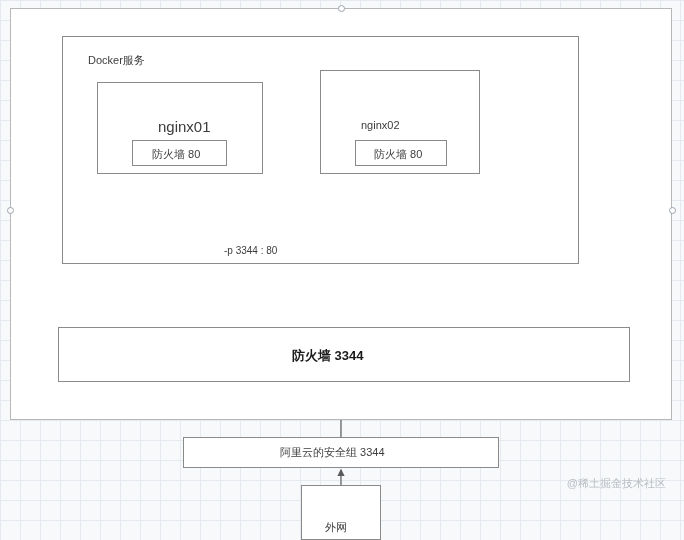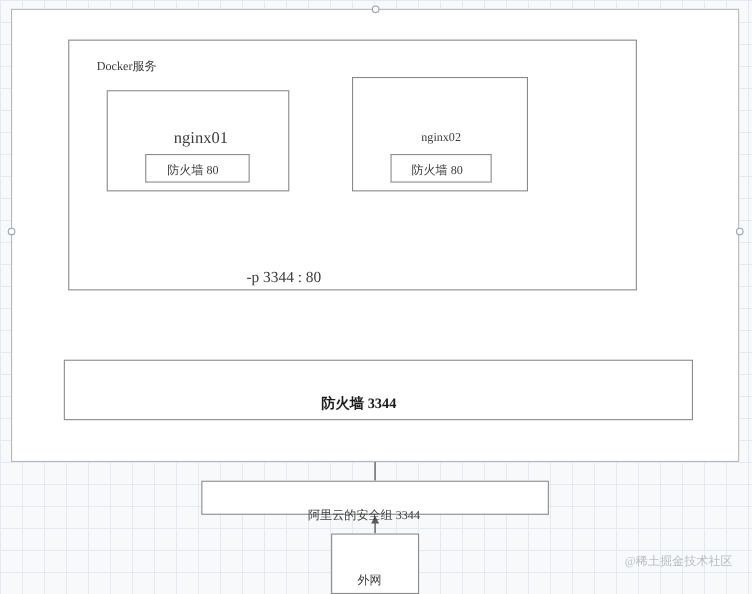--- a/index.html
+++ b/index.html
@@ -16,21 +16,20 @@
   }
   #canvas {
     position: absolute;
     inset: 0;
     width: 684px;
     height: 540px;
     background:
       repeating-linear-gradient(to right, #e4eaf0 0 1px, transparent 1px 20px),
       repeating-linear-gradient(to bottom, #e4eaf0 0 1px, transparent 1px 20px),
       #f7f9fb;
-    font-family: Liberation Serif, serif;
   }
   .box {
     position: absolute;
     box-sizing: border-box;
     background: #ffffff;
     border: 1px solid #8a8a8a;
   }
   .lbl {
     position: absolute;
     color: #3c3c3c;
@@ -85,92 +84,91 @@
   }
 
   
   #nginx02-box {
     left: 320px;
     top: 70px;
     width: 160px;
     height: 104px;
   }
   #nginx02-label {
-    left: 383px;
+    left: 361px;
     top: 119px;
     font-size: 11px;
   }
   #fw02-box {
     left: 355px;
     top: 140px;
     width: 92px;
     height: 26px;
   }
   #fw02-label {
     left: 374px;
     top: 147px;
     font-size: 11px;
   }
 
   
   #port-map-label {
     left: 222px;
     top: 245px;
-    font-size: 14px;
+    font-size: 10px;
     background: #ffffff;
     padding: 0 2px;
     text-align: right;
   }
 
   
   #firewall-box {
     left: 58px;
     top: 327px;
     width: 572px;
     height: 55px;
   }
   #firewall-label {
     left: 292px;
-    top: 358px;
+    top: 347px;
     font-size: 13px;
     font-weight: bold;
     color: #1a1a1a;
   }
 
   
   #aliyun-box {
     left: 183px;
     top: 437px;
     width: 316px;
     height: 31px;
   }
   #aliyun-label {
     left: 280px;
     top: 445px;
     font-size: 11px;
-    margin-top: 16px;
   }
 
   
   #wan-box {
     left: 301px;
     top: 485px;
     width: 80px;
     height: 55px;
   }
   #wan-label {
     left: 325px;
     top: 520px;
     font-size: 11px;
   }
 
   
   #watermark {
     right: 18px;
-    top: 503px;
+    top: 476px;
     font-size: 11px;
     color: #b9bdc2;
     text-align: right;
   }
 
   
   .handle {
     position: absolute;
     width: 7px;
     height: 7px;

